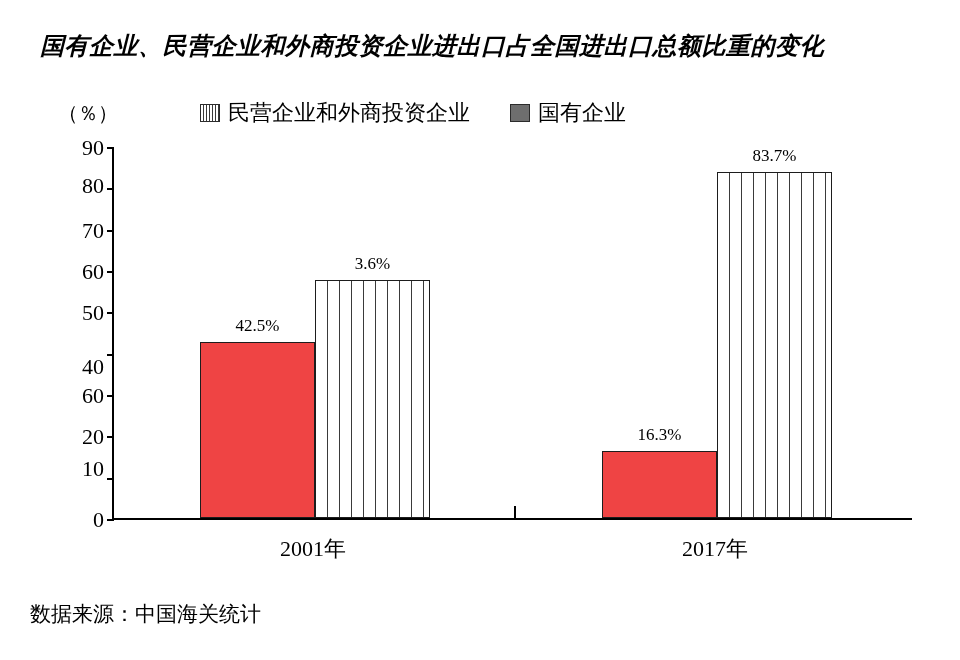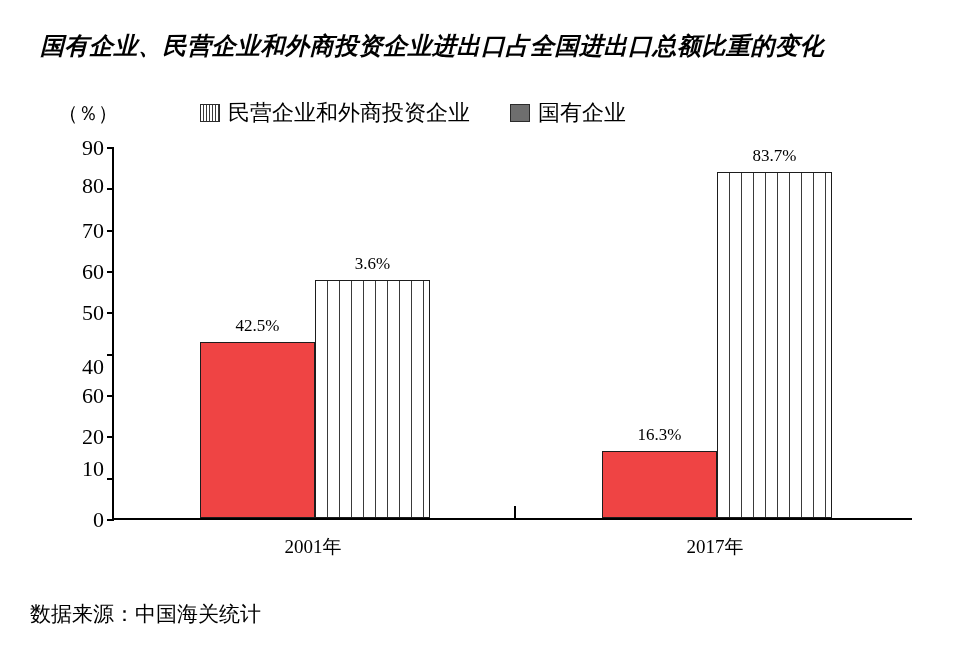--- a/index.html
+++ b/index.html
@@ -141,21 +141,21 @@
     position: absolute;
     bottom: -2px;
     width: 0;
     height: 14px;
     border-left: 2px solid #000;
   }
 
   .xlabel {
     position: absolute;
     top: 534px;
-    font-size: 19px;
+    font-size: 22px;
     text-align: right;
     white-space: nowrap;
     transform: translateX(-50%);
     font-family: Liberation Serif, serif;
   }
 
   
   .source {
     position: absolute;
     left: 30px;

